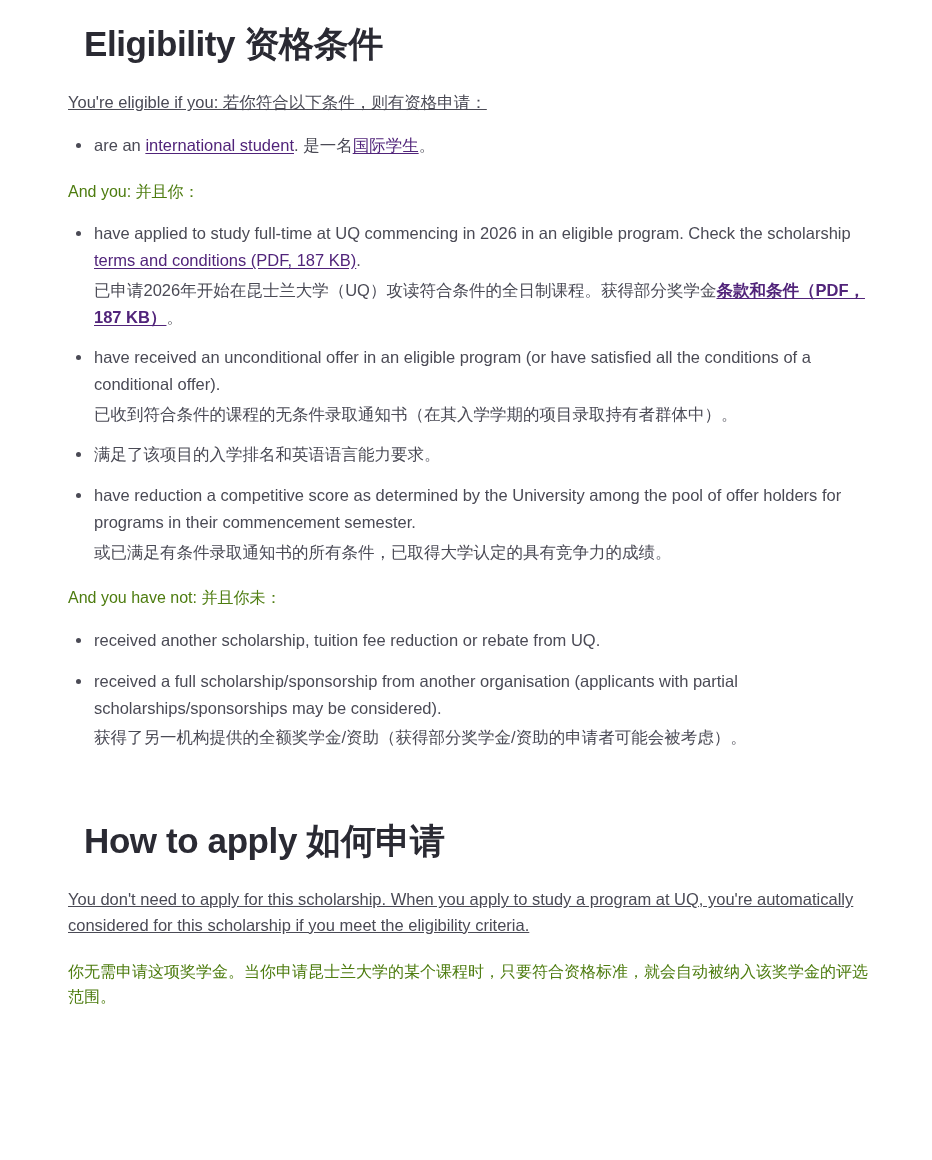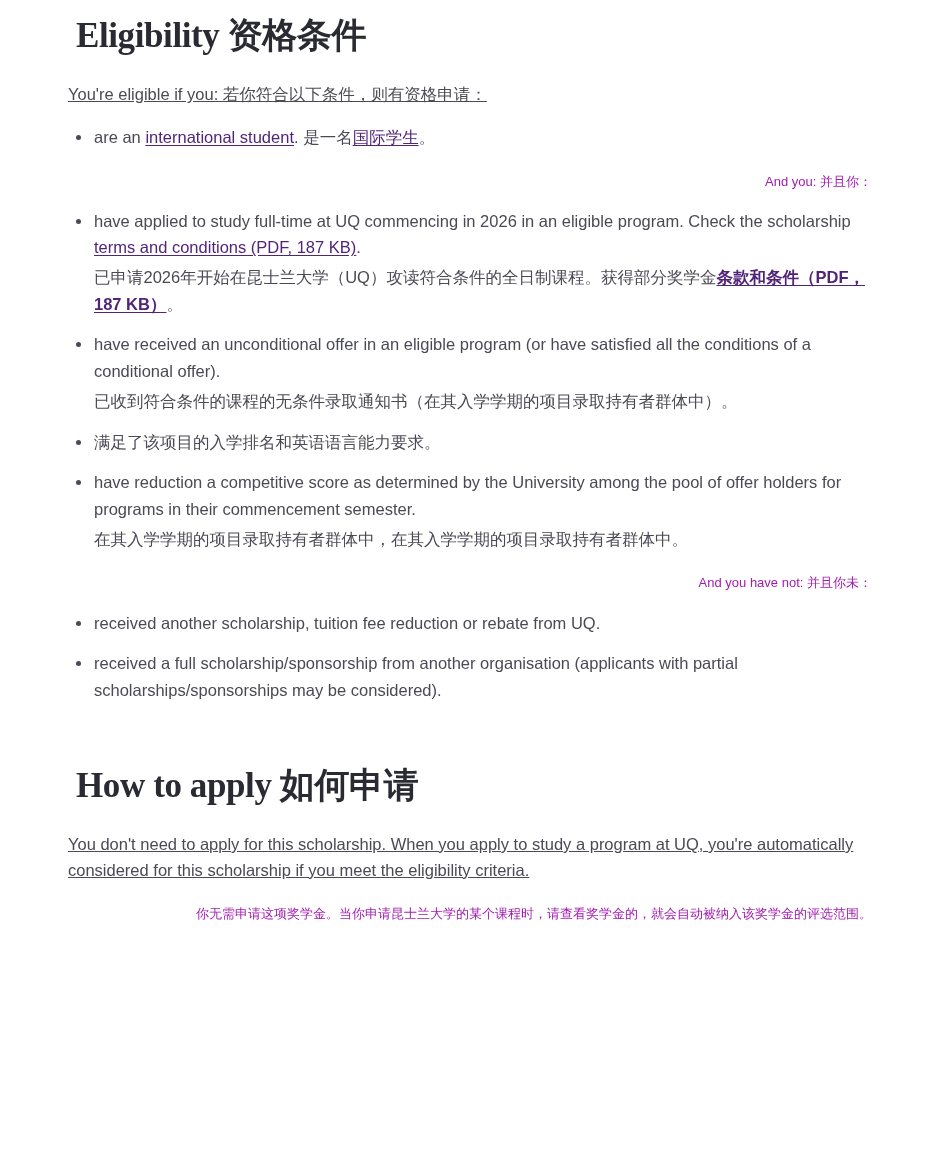--- a/index.html
+++ b/index.html
@@ -13,45 +13,44 @@
     font-family: "Liberation Sans", sans-serif;
     color: #3b3b44;
     -webkit-font-smoothing: antialiased;
   }
   .page {
     width: 932px;
     box-sizing: border-box;
     padding: 0 60px 0 68px;
   }
   h2.section-title {
-    font-family: Liberation Serif, serif;
+    font-family: Liberation Sans, sans-serif;
     font-size: 35px;
     line-height: 1.15;
     font-weight: bold;
     color: #2a2a33;
     letter-spacing: -0.4px;
-    margin: 8px;
+    margin: 16px;
     padding-top: 8px;
   }
   h2.section-title.second {
     padding-top: 54px;
   }
   p.lead {
     font-size: 16.5px;
     line-height: 1.55;
     color: #4a4a55;
     margin: 26px 0 0 0;
     text-decoration: underline;
   }
   p.body-text {
-    font-size: 13px;
+    font-size: 16px;
     line-height: 1.62;
-    color: #a21caf;
+    color: #4d7c0f;
     margin: 20px 0 0 0;
-    text-align: right;
   }
   ul.bullets {
     list-style: none;
     margin: 16px 0 0 0;
     padding: 0;
   }
   ul.bullets li {
     position: relative;
     padding-left: 26px;
     margin-bottom: 14px;
@@ -117,34 +116,35 @@
     </li>
     <li>
       <span>have received an unconditional offer in an eligible program (or have satisfied all the conditions of a conditional offer).</span>
       <span class="cn">已收到符合条件的课程的无条件录取通知书（在其入学学期的项目录取持有者群体中）。</span>
     </li>
     <li>
       <span class="cn">满足了该项目的入学排名和英语语言能力要求。</span>
     </li>
     <li>
       <span>have reduction a competitive score as determined by the University among the pool of offer holders for programs in their commencement semester.</span>
-      <span class="cn">在其入学学期的项目录取持有者群体中，在其入学学期的项目录取持有者群体中。</span>
+      <span class="cn">或已满足有条件录取通知书的所有条件，已取得大学认定的具有竞争力的成绩。</span>
     </li>
   </ul>
 
   <p class="body-text">And you have not: 并且你未：</p>
 
   <ul class="bullets">
     <li>
       <span>received another scholarship, tuition fee reduction or rebate from UQ.</span>
     </li>
     <li>
       <span>received a full scholarship/sponsorship from another organisation (applicants with partial scholarships/sponsorships may be considered).</span>
+      <span class="cn">获得了另一机构提供的全额奖学金/资助（获得部分奖学金/资助的申请者可能会被考虑）。</span>
     </li>
   </ul>
 
   <h2 class="section-title second">How to apply 如何申请</h2>
 
   <p class="lead">You don't need to apply for this scholarship. When you apply to study a program at UQ, you're automatically considered for this scholarship if you meet the eligibility criteria.</p>
 
-  <p class="body-text tight">你无需申请这项奖学金。当你申请昆士兰大学的某个课程时，请查看奖学金的，就会自动被纳入该奖学金的评选范围。</p>
+  <p class="body-text tight">你无需申请这项奖学金。当你申请昆士兰大学的某个课程时，只要符合资格标准，就会自动被纳入该奖学金的评选范围。</p>
 
 </div>
 
 </body></html>

